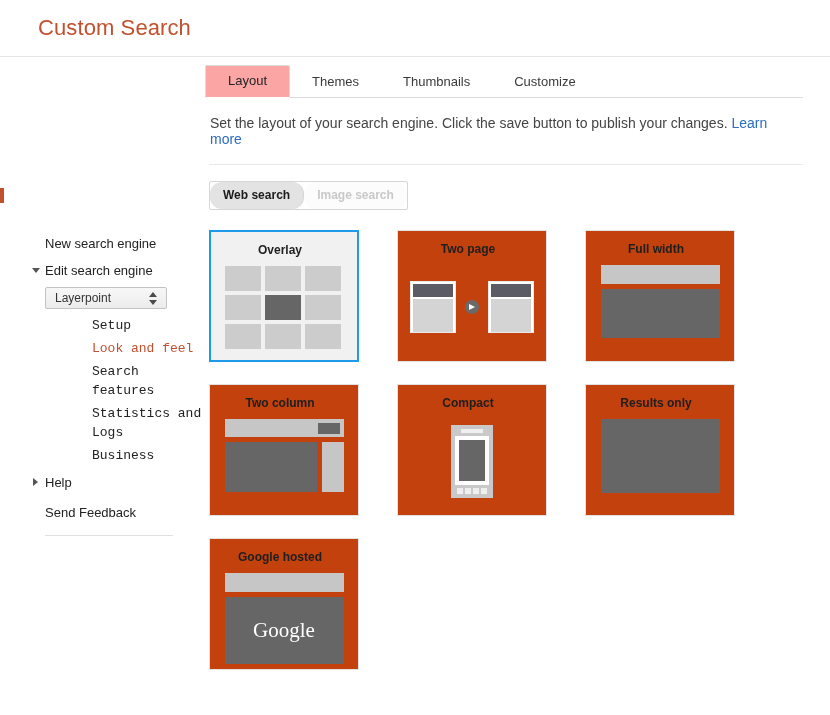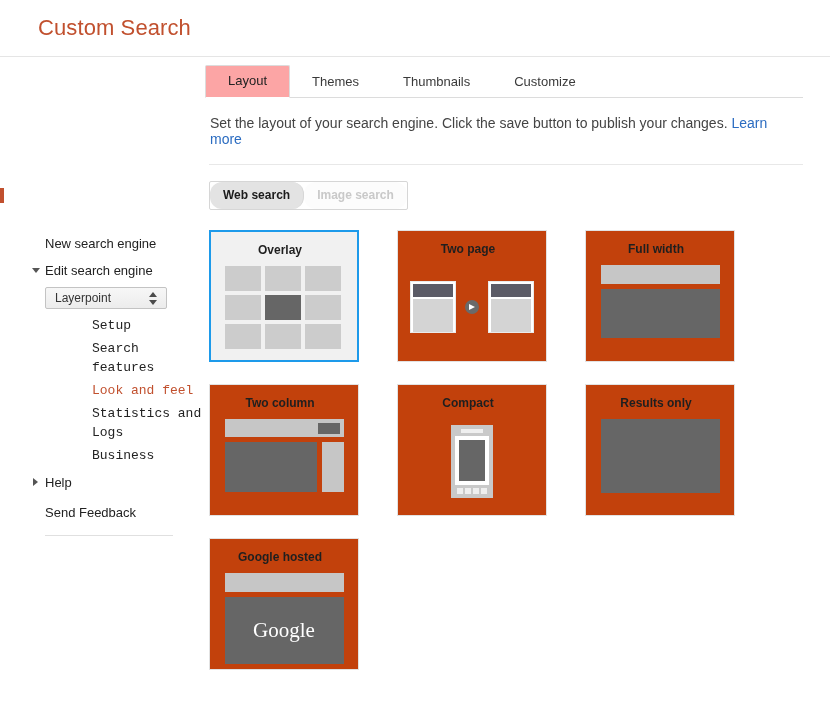--- a/index.html
+++ b/index.html
@@ -452,25 +452,25 @@
         <span class="stepper">
           <i class="up"></i>
             <i class="dn"></i>
         </span>
       </div>
     </div>
 
     <div class="nav-row indent">
       <span>Setup</span>
     </div>
+    <div class="nav-row indent active">
+      <span>Look and feel</span>
+    </div>
     <div class="nav-row indent">
       <span>Search features</span>
-    </div>
-    <div class="nav-row indent active">
-      <span>Look and feel</span>
     </div>
     <div class="nav-row indent">
       <span>Statistics and Logs</span>
     </div>
     <div class="nav-row indent">
       <span>Business</span>
     </div>
 
     <div class="gap-xs"></div>
 

